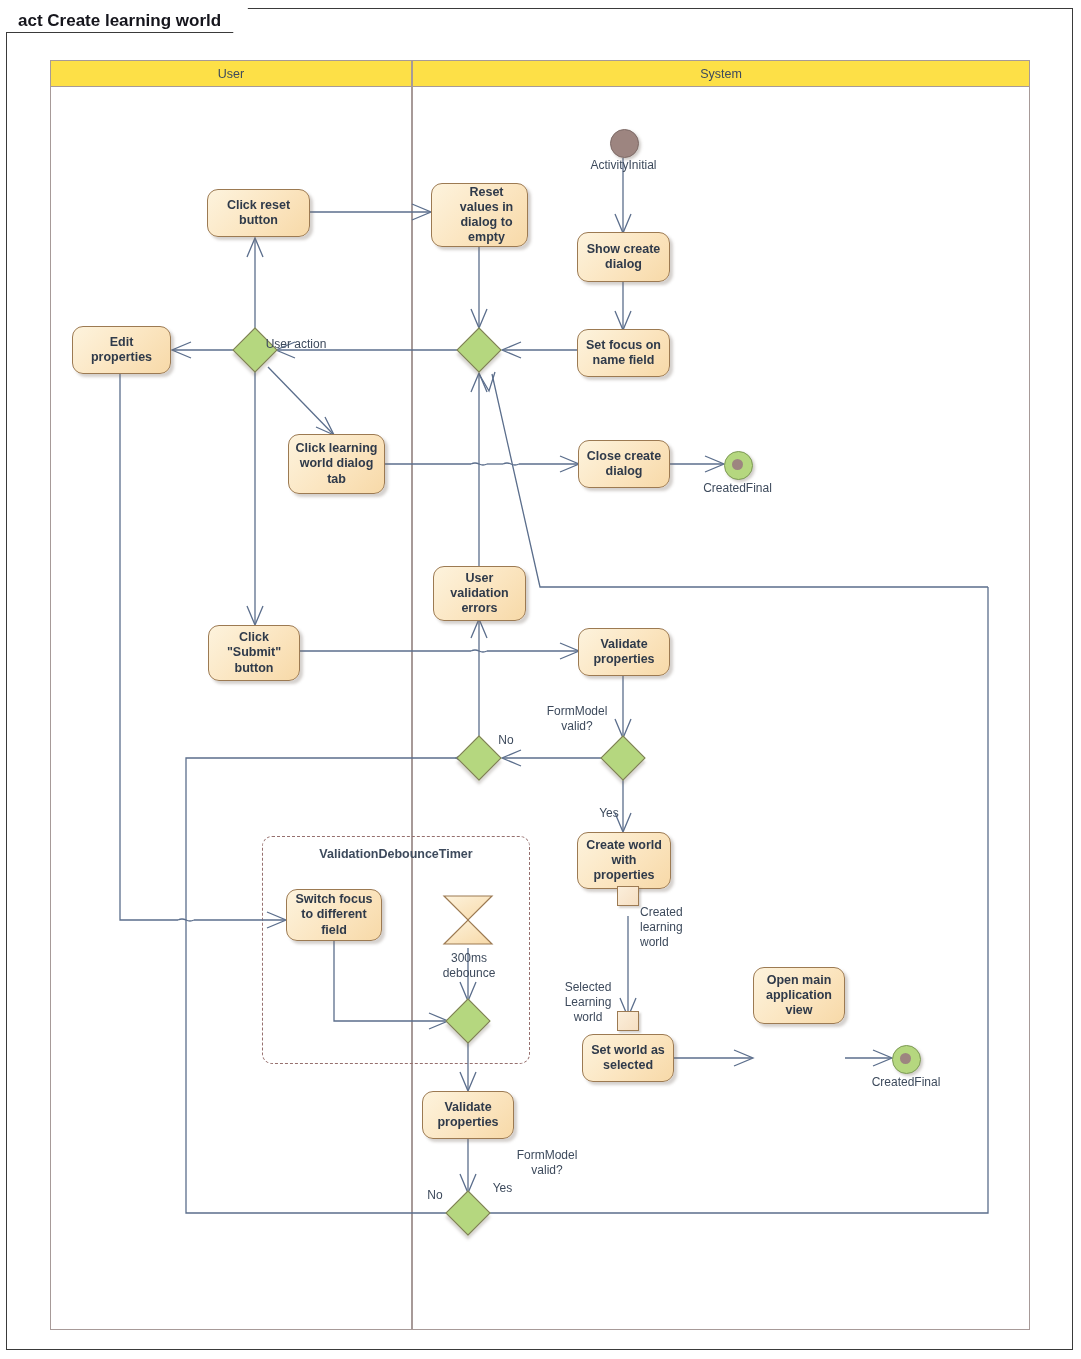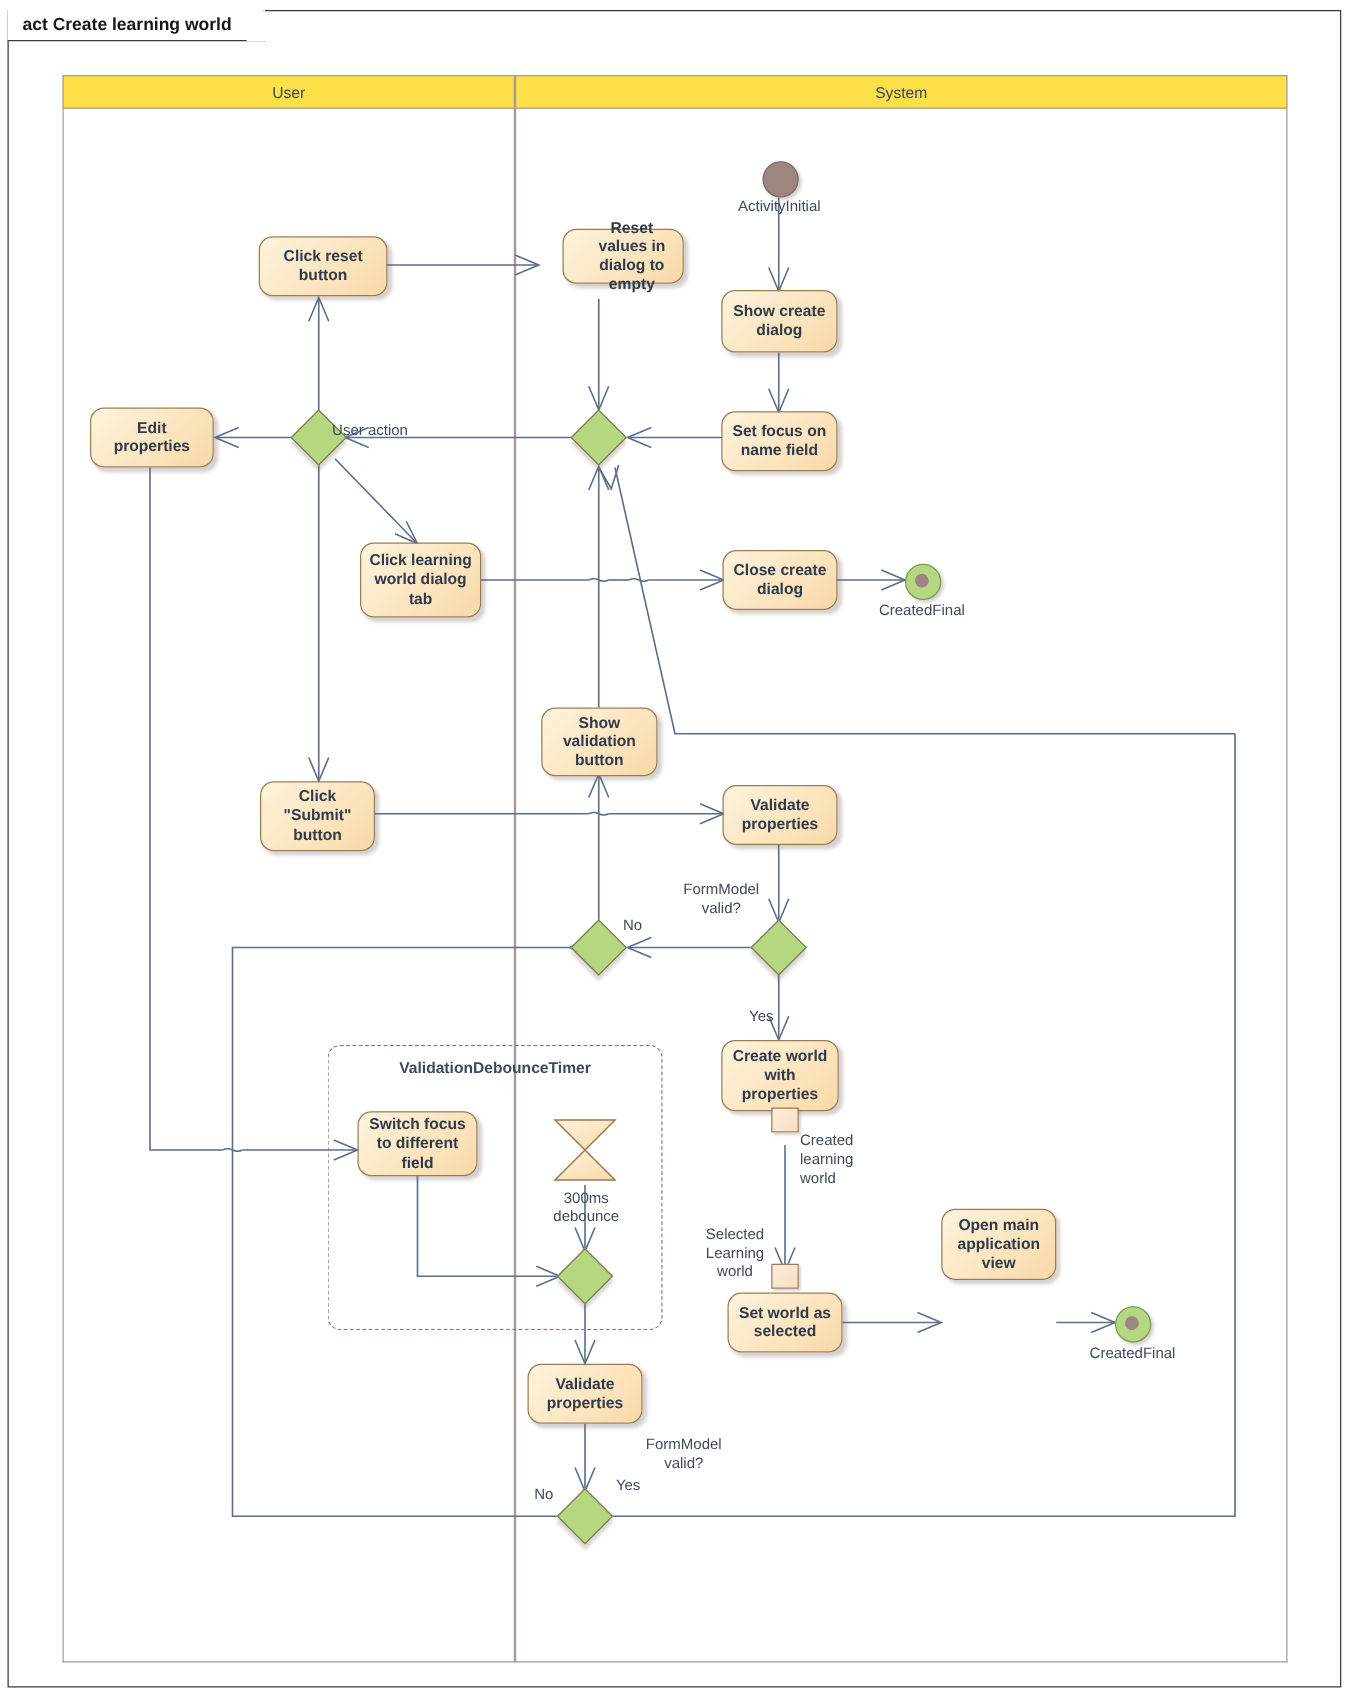--- a/index.html
+++ b/index.html
@@ -5,21 +5,21 @@
 <style>
   html,body{margin:0;padding:0;background:#ffffff;}
   body{font-family:"Liberation Sans","DejaVu Sans",sans-serif;}
   #canvas{position:relative;width:1081px;height:1359px;background:#ffffff;overflow:hidden;}
 
   
   .frame{position:absolute;left:6px;top:8px;width:1067px;height:1342px;
          border:1px solid #3a3a3a;box-sizing:border-box;background:#fff;}
   .frame-tab{position:absolute;left:6px;top:8px;height:25px;box-sizing:border-box;
              border:1px solid #3a3a3a;border-left:none;border-top:none;background:#fff;
-             padding:3px 26px 0 12px;font-size:14px;font-weight:bold;color:#15151c;
+             padding:3px 26px 0 12px;font-size:17px;font-weight:bold;color:#15151c;
              white-space:nowrap;}
   .frame-tab:after{content:"";position:absolute;right:-1px;top:-1px;width:0;height:0;
              border-left:15px solid transparent;border-bottom:26px solid #fff;}
 
   
   .lane{position:absolute;box-sizing:border-box;border:1px solid #a79a98;background:transparent;}
   .lane-head{position:absolute;box-sizing:border-box;border:1px solid #a79a98;
              display:flex;align-items:center;justify-content:center;
              font-size:12.5px;color:#3d4a5c;background:#fde047;}
 
@@ -195,42 +195,42 @@
   </div>
 
   <div class="act" style="left:577px;top:329px;width:93px;height:48px;">
     <span>Set focus on name field</span>
   </div>
 
   <div class="act" style="left:207px;top:189px;width:103px;height:48px;">
     <span>Click reset button</span>
   </div>
 
-  <div class="act" style="left:450px;top:183px;width:97px;height:44px;padding-left:19px;">
+  <div class="act" style="left:431px;top:183px;width:97px;height:64px;padding-left:19px;">
     <span>Reset values in dialog to empty</span>
   </div>
 
   <div class="act" style="left:72px;top:326px;width:99px;height:48px;">
     <span>Edit properties</span>
   </div>
 
   <div class="act" style="left:288px;top:434px;width:97px;height:60px;">
     <span>Click learning world dialog tab</span>
   </div>
 
   <div class="act" style="left:578px;top:440px;width:92px;height:48px;">
     <span>Close create dialog</span>
   </div>
 
   <div class="act" style="left:208px;top:625px;width:92px;height:56px;">
     <span>Click "Submit" button</span>
   </div>
 
   <div class="act" style="left:433px;top:566px;width:93px;height:55px;">
-    <span>Show validation button</span>
+    <span>User validation errors</span>
   </div>
 
   <div class="act" style="left:578px;top:628px;width:92px;height:48px;">
     <span>Validate properties</span>
   </div>
 
   <div class="act" style="left:577px;top:832px;width:94px;height:57px;">
     <span>Create world with properties</span>
   </div>
   <div class="pin" style="left:617px;top:886px;width:22px;height:20px;"></div>

